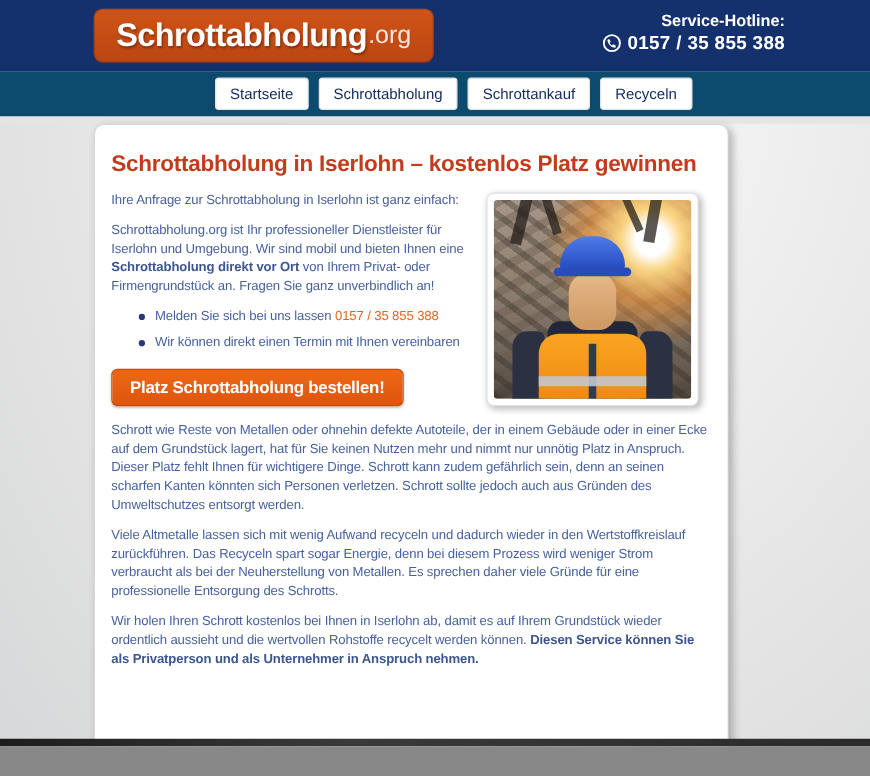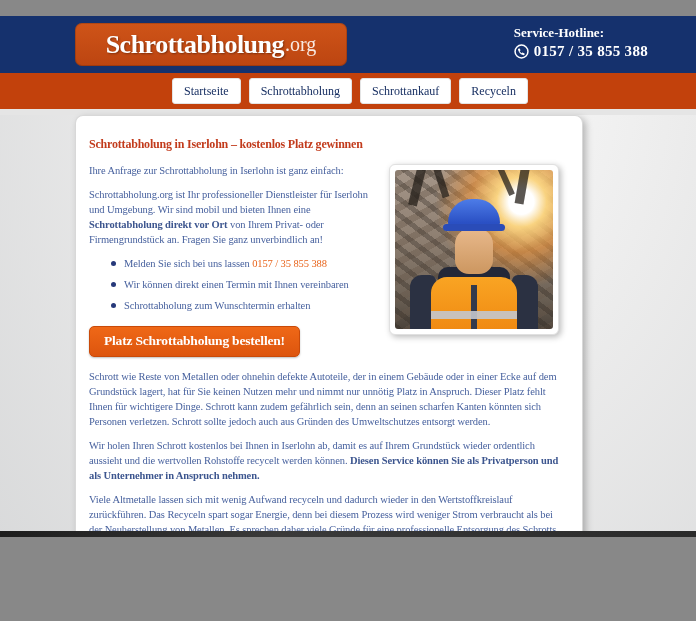--- a/index.html
+++ b/index.html
@@ -1,63 +1,63 @@
 <!DOCTYPE html>
 <html lang="de"><head>
 <meta charset="utf-8">
 <style>
   * { margin:0; padding:0; box-sizing:border-box; }
   html,body { background:#888; }
   body { font-family:"Liberation Sans","DejaVu Sans",sans-serif; }
   .page{
-    position:relative; width:696px; height:521px; margin:16px auto;
-    overflow:hidden; background:#e5e5e5;font-family:Liberation Serif, serif;
+    position:relative; width:696px; height:597px; margin:0 auto;
+    overflow:hidden; background:#e5e5e5;
   }
   
   .topbar{
     position:relative; height:57px; background:#15316d;
   }
   .logo{
     position:absolute; left:75px; top:7px; width:272px; height:43px;
     background:linear-gradient(180deg,#cf5418 0%,#bc4511 100%);
     border-radius:7px; display:flex; align-items:center; justify-content:center;
     box-shadow:inset 0 0 0 1px rgba(0,0,0,.15);
     cursor:pointer;
   }
   .logo .brand{ color:#fff; font-weight:bold; font-size:26px; letter-spacing:-0.5px; text-shadow:1px 1px 2px rgba(0,0,0,.35); }
   .logo .tld{ color:rgba(255,255,255,.88); font-size:20px; margin-left:1px; }
   .hotline{
-    position:absolute; right:48px; top:9px; text-align:left; color:#fff;
+    position:absolute; right:68px; top:9px; text-align:right; color:#fff;
   }
   .hotline .label{ font-size:13px; font-weight:bold; }
   .hotline .number-row{ display:flex; align-items:center; justify-content:center; gap:5px; margin-top:2px; cursor:pointer; }
   .hotline .number{ font-size:15px; font-weight:bold; letter-spacing:.3px; }
   .phone-icon{ width:15px; height:15px; display:inline-block; }
   
   .navbar{
-    height:36px; background:#c2410c; display:flex; align-items:center; gap:8px;
+    height:36px; background:#0c4a6e; display:flex; align-items:center; gap:8px;
     padding-left:172px;
   }
   .nav-btn{
     background:#fff; color:#122a5e; font-size:12px; line-height:1;
     padding:6px 11px; border:1px solid #e4e4e4; border-radius:3px; cursor:pointer;
     font-family:inherit;
   }
   
   .content-bg{
     position:relative; height:528px;
     background:radial-gradient(ellipse at 62% -10%, #fbfbfb 0%, #ececec 42%, #d6d7d8 100%);
   }
   .card{
     position:relative; margin-left:75px; margin-top:6px; width:508px; min-height:522px;
     background:#fff; border:1px solid #d8d8d8; border-bottom:none;
     border-radius:8px 8px 0 0; padding:21px 14px 4px 13px;
     box-shadow:3px 3px 7px rgba(0,0,0,.25);
   }
-  h1.page-h{ color:#c23b1c; font-size:12px; letter-spacing:-0.2px; margin-bottom:11px; }
+  h1.page-h{ color:#c23b1c; font-size:18px; letter-spacing:-0.2px; margin-bottom:11px; }
   p.txt{ color:#47619e; font-size:10.5px; line-height:15px; letter-spacing:-0.1px; margin-bottom:9px; }
   p.txt b{ color:#3d568f; }
   .phone-link{ color:#e8631a; cursor:pointer; }
   ul.steps{ list-style:none; margin:3px 0 10px 22px; }
   ul.steps li{
     color:#47619e; font-size:10.5px; line-height:15px; letter-spacing:-0.1px; margin-bottom:6px;
     position:relative; padding-left:13px;
   }
   ul.steps li::before{
     content:""; position:absolute; left:0; top:5px; width:5px; height:5px;
@@ -183,33 +183,32 @@
         </div>
       </div>
 
       <p class="txt">Ihre Anfrage zur Schrottabholung in Iserlohn ist ganz einfach:</p>
 
       <p class="txt"><span>Schrottabholung.org ist Ihr professioneller Dienstleister für Iserlohn und Umgebung. Wir sind mobil und bieten Ihnen eine </span><b>Schrottabholung direkt vor Ort</b><span> von Ihrem Privat- oder Firmengrundstück an. Fragen Sie ganz unverbindlich an!</span></p>
 
       <ul class="steps">
         <li><span>Melden Sie sich bei uns lassen </span><span class="phone-link">0157 / 35 855 388</span></li>
         <li>Wir können direkt einen Termin mit Ihnen vereinbaren</li>
-        <li>Schrottabholung zum Wunschtermin erhalten</li>
       </ul>
 
 
       <button class="order-btn">Platz Schrottabholung bestellen!</button>
 
       <div class="clear"></div>
 
       <p class="txt">Schrott wie Reste von Metallen oder ohnehin defekte Autoteile, der in einem Gebäude oder in einer Ecke auf dem Grundstück lagert, hat für Sie keinen Nutzen mehr und nimmt nur unnötig Platz in Anspruch. Dieser Platz fehlt Ihnen für wichtigere Dinge. Schrott kann zudem gefährlich sein, denn an seinen scharfen Kanten könnten sich Personen verletzen. Schrott sollte jedoch auch aus Gründen des Umweltschutzes entsorgt werden.</p>
 
+      <p class="txt">Viele Altmetalle lassen sich mit wenig Aufwand recyceln und dadurch wieder in den Wertstoffkreislauf zurückführen. Das Recyceln spart sogar Energie, denn bei diesem Prozess wird weniger Strom verbraucht als bei der Neuherstellung von Metallen. Es sprechen daher viele Gründe für eine professionelle Entsorgung des Schrotts.</p>
+
       <p class="txt"><span>Wir holen Ihren Schrott kostenlos bei Ihnen in Iserlohn ab, damit es auf Ihrem Grundstück wieder ordentlich aussieht und die wertvollen Rohstoffe recycelt werden können. </span><b>Diesen Service können Sie als Privatperson und als Unternehmer in Anspruch nehmen.</b></p>
-
-      <p class="txt">Viele Altmetalle lassen sich mit wenig Aufwand recyceln und dadurch wieder in den Wertstoffkreislauf zurückführen. Das Recyceln spart sogar Energie, denn bei diesem Prozess wird weniger Strom verbraucht als bei der Neuherstellung von Metallen. Es sprechen daher viele Gründe für eine professionelle Entsorgung des Schrotts.</p>
 
       
 
       
 
       
 
       
 
       

